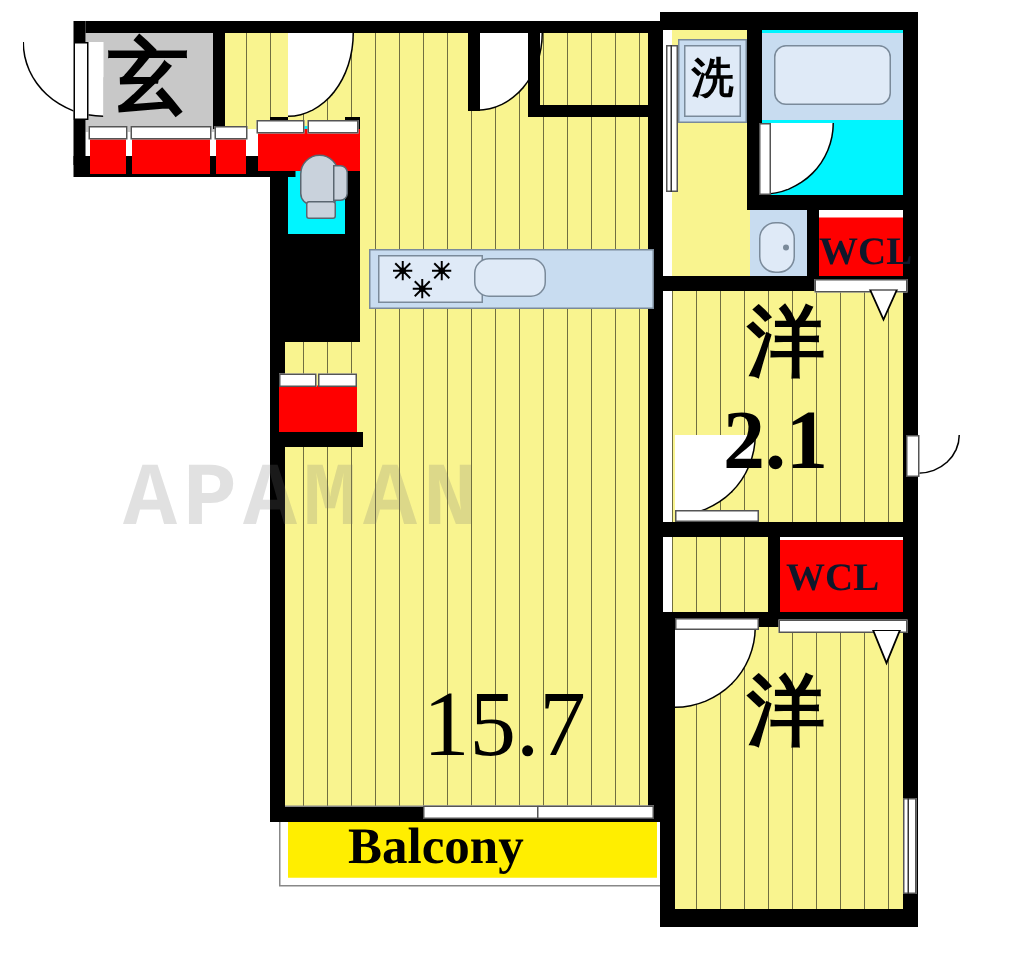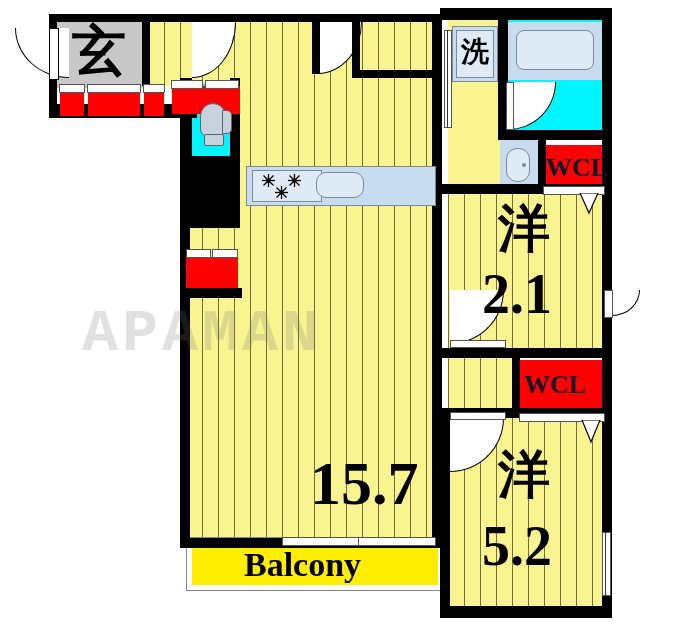--- a/index.html
+++ b/index.html
@@ -41,21 +41,21 @@
   .sash-thin{background:#ffffff;border:1px solid #555;}
 
   
   .lbl{
     position:absolute;color:#000;
     font-family:"Liberation Serif", serif;
     line-height:1;white-space:nowrap;
   }
   .lbl-jp{font-family:"DejaVu Sans", sans-serif;font-weight:bold;}
   .lbl-ldk{font-size:78px;font-weight:bold;letter-spacing:0px;}
-  .lbl-area{font-size:62px;font-weight:bold;padding-left:28px;}
+  .lbl-area{font-size:62px;font-weight:normal;}
   .lbl-room{font-size:52px;font-weight:bold;}
   .lbl-roomnum{font-size:56px;font-weight:bold;}
   .lbl-wcl{font-size:26px;font-weight:bold;color:#0f172a;}
   .lbl-bal{font-size:34px;font-weight:bold;}
   .lbl-gen{font-size:54px;font-weight:bold;}
   .lbl-sen{font-size:28px;font-weight:bold;}
 
   
   .appl{border:1.3px solid #7a8a9a;background:#c8dcf0;}
   .sink-basin{border:1.4px solid #7a8a9a;background:#dfeaf7;border-radius:10px;}
@@ -262,17 +262,16 @@
   <div class="lbl lbl-jp lbl-sen" style="left:461px;top:38px;">洗</div>
 
   <div class="lbl lbl-wcl" style="left:546px;top:155px;">WCL</div>
 
   <div class="lbl lbl-jp lbl-room" style="left:498px;top:202px;">洋</div>
   <div class="lbl lbl-roomnum" style="left:482px;top:266px;">2.1</div>
 
   <div class="lbl lbl-wcl" style="left:524px;top:372px;">WCL</div>
 
   <div class="lbl lbl-jp lbl-room" style="left:498px;top:448px;">洋</div>
-  <div class="lbl lbl-roomnum" style="left:482px;top:518px;">5.2</div>
-
-  <div class="lbl lbl-bal" style="left:244px;top:548px;">Balcony</div>
+
+  <div class="lbl lbl-bal" style="left:232px;top:548px;">Balcony</div>
 
 </div>
 
 </body></html>

